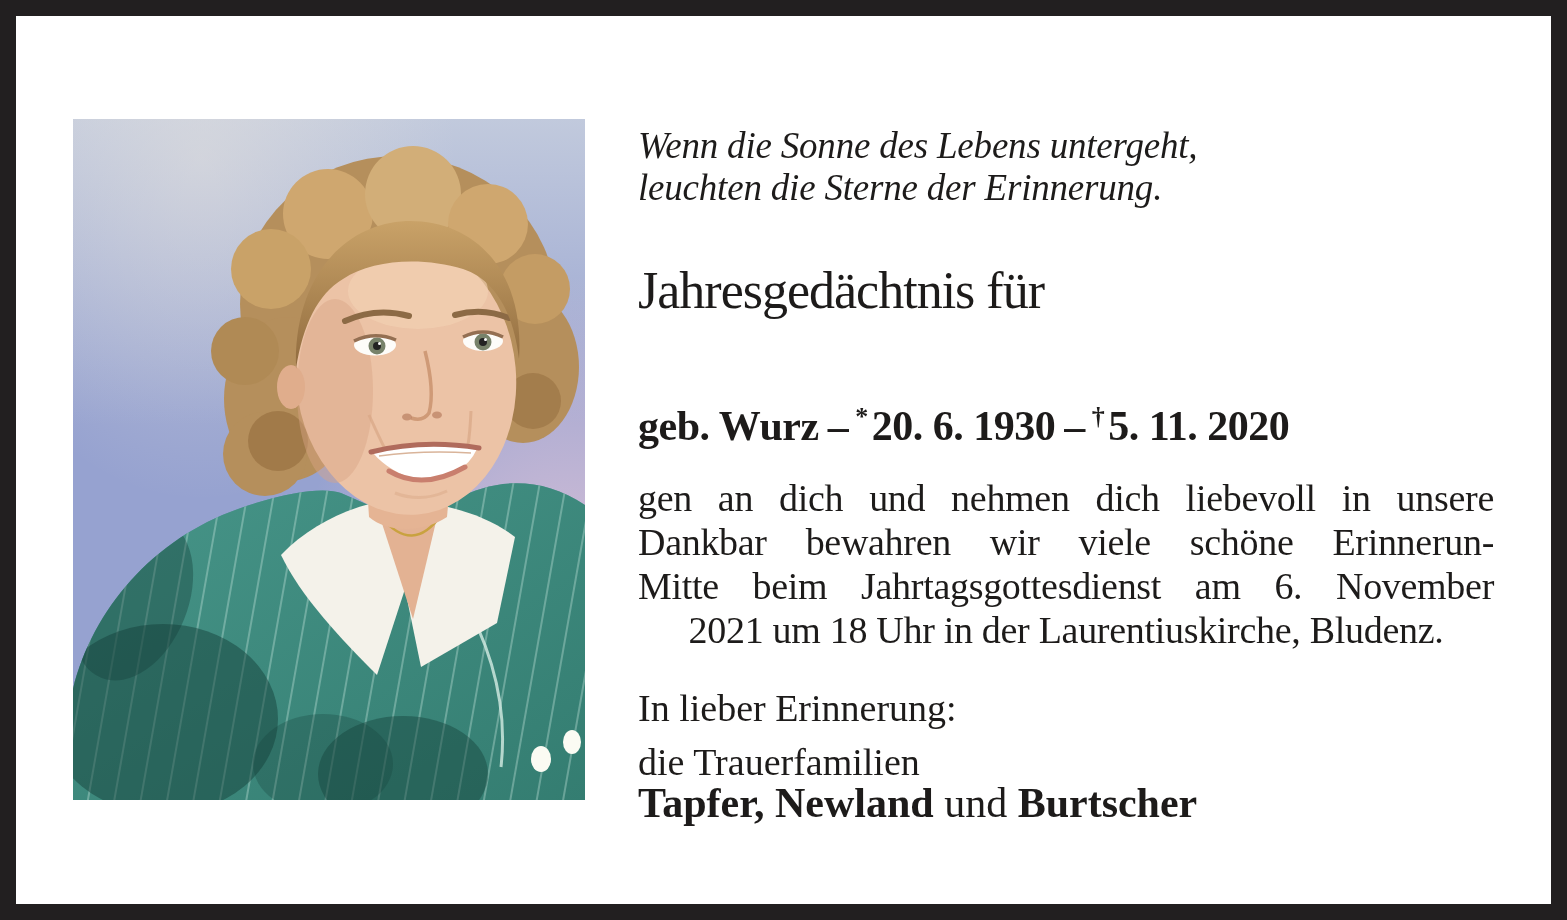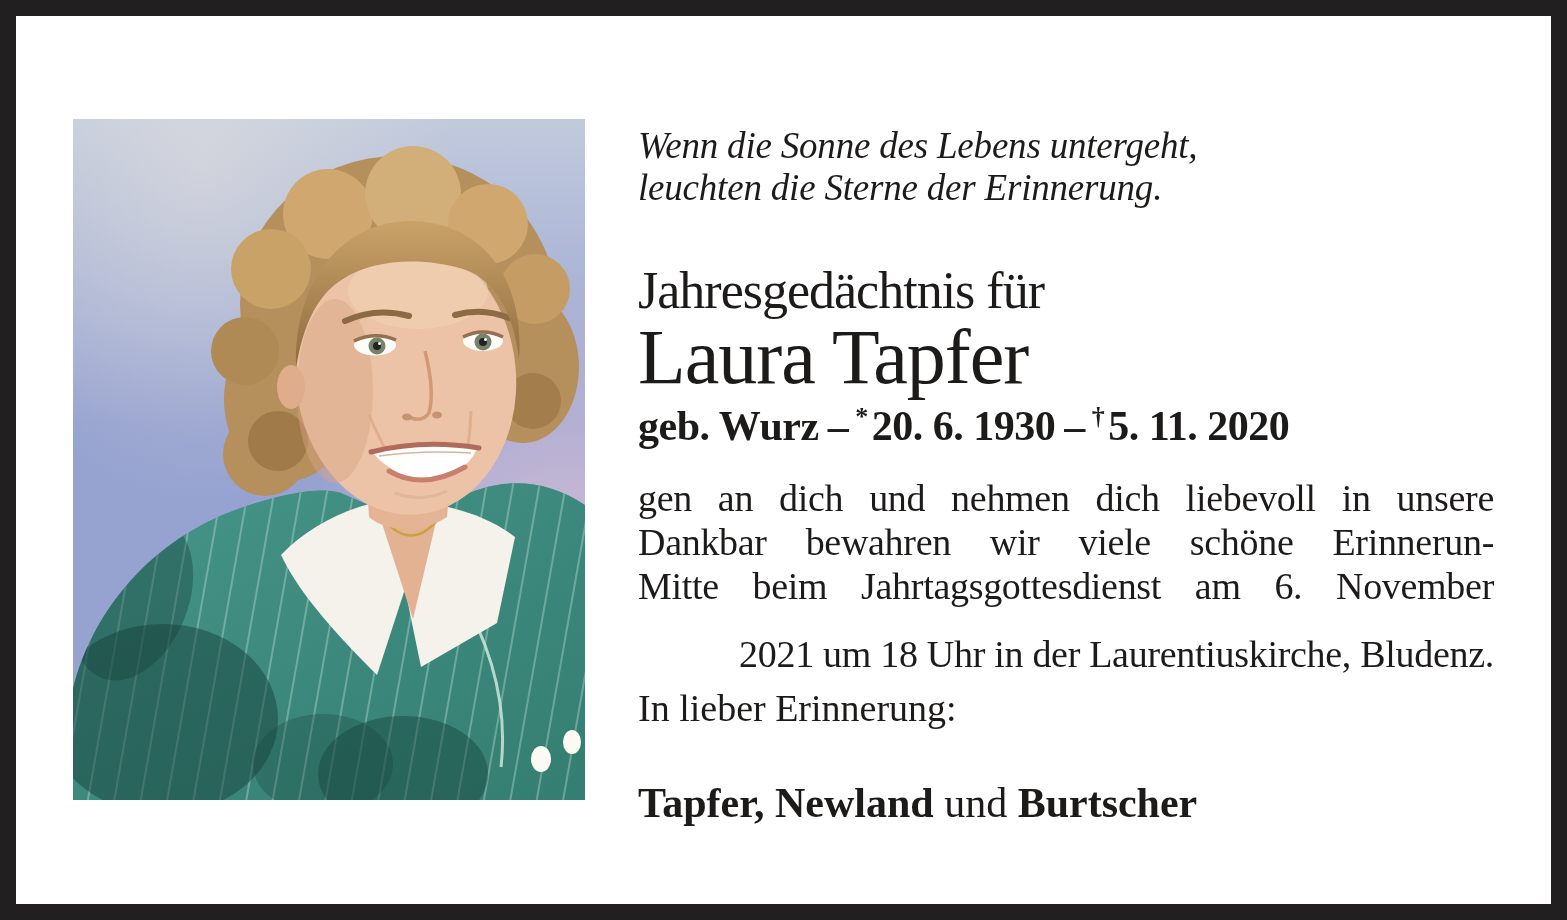--- a/index.html
+++ b/index.html
@@ -52,21 +52,21 @@
     font-size:26px;
     vertical-align:15px;
     margin-right:4px;
   }
   .body-text{
     top:460px;
     font-size:38px;line-height:44px;
     letter-spacing:-0.3px;
   }
   .body-line{text-align:justify;text-align-last:justify;}
-  .body-line.last{text-align:right;text-align-last:auto;margin-top:24px;}
+  .body-line.last{text-align:center;text-align-last:auto;}
   .remembrance{
     top:670px;
     font-size:38px;line-height:44px;
   }
   .families-intro{
     top:724px;
     font-size:38px;line-height:44px;
   }
   .families{
     top:764px;
@@ -222,34 +222,34 @@
 
   <div class="content">
 
     <div class="block quote">
       <div>Wenn die Sonne des Lebens untergeht,</div>
       <div>leuchten die Sterne der Erinnerung.</div>
     </div>
 
     <div class="block ceremony-title">Jahresgedächtnis für</div>
 
-    <div class="block deceased-name">Laura Tapfer</div>
 
     <div class="block life-dates">
       <span>geb. Wurz</span><span class="dash">–</span><sup class="sym">*</sup><span>20. 6. 1930</span><span class="dash">–</span><sup class="sym">†</sup><span>5. 11. 2020</span>
     </div>
 
     <div class="block body-text">
       <div class="body-line">gen an dich und nehmen dich liebevoll in unsere</div>
       <div class="body-line">Dankbar bewahren wir viele schöne Erinnerun-</div>
       <div class="body-line">Mitte beim Jahrtagsgottesdienst am 6. November</div>
       <div class="body-line last">2021 um 18 Uhr in der Laurentiuskirche, Bludenz.</div>
     </div>
 
     <div class="block remembrance">In lieber Erinnerung:</div>
 
+    <div class="block families-intro">die Trauerfamilien</div>
 
     <div class="block families">
       <b>Tapfer, Newland</b><span class="conj"> und </span><b>Burtscher</b>
     </div>
 
   </div>
 </div>
 
 </body></html>

